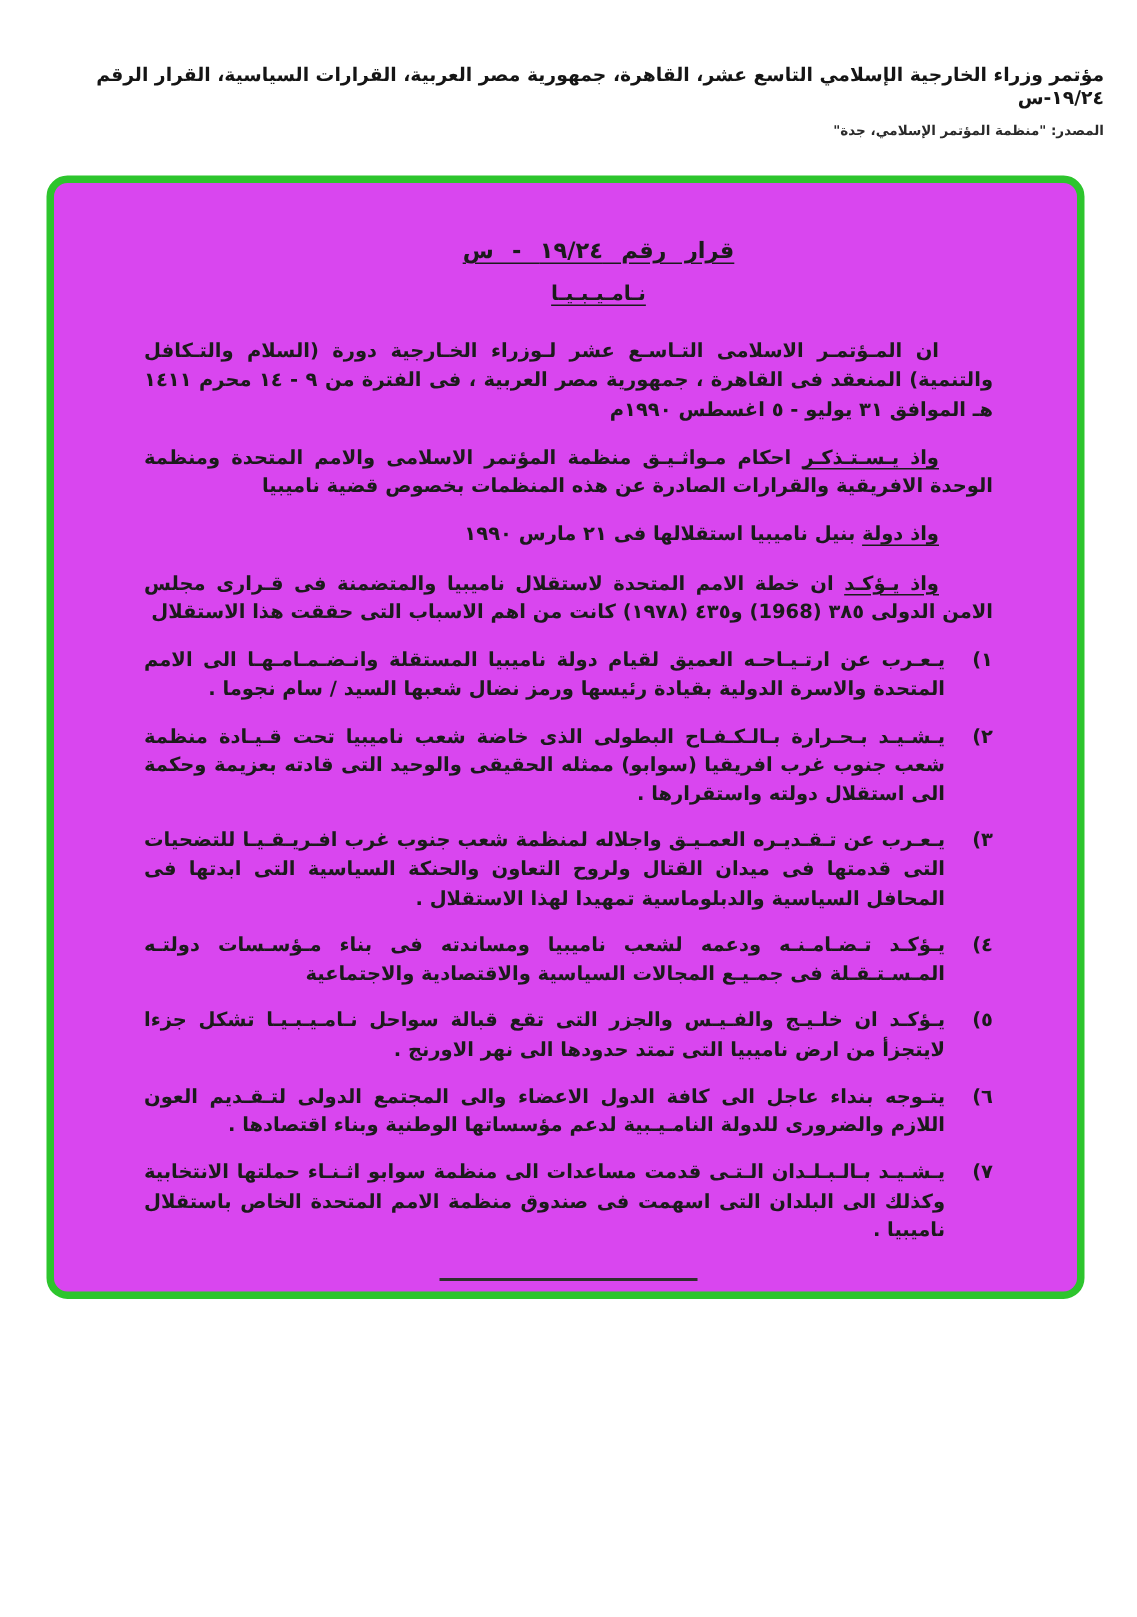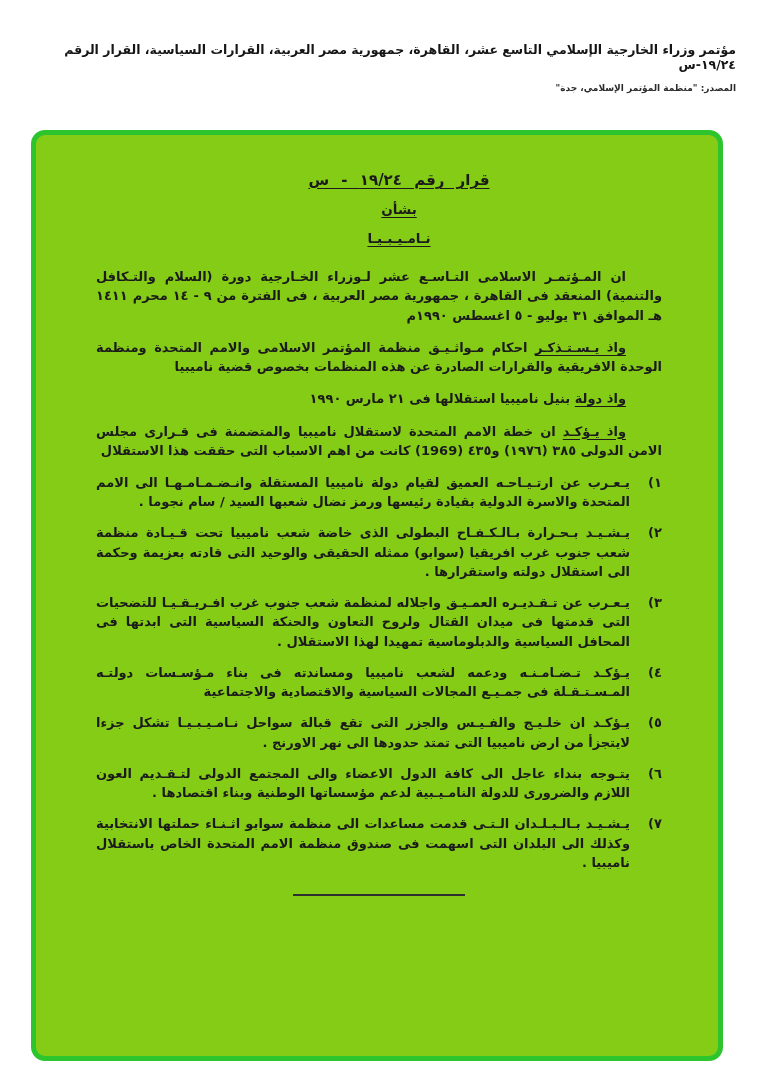--- a/index.html
+++ b/index.html
@@ -33,28 +33,28 @@
   }
   .catalog-line2 {
     font-size: 9px;
     font-weight: bold;
     margin-top: 11px;
     color: #2a2a2a;
   }
   
   .scan-frame {
     position: absolute;
-    top: 130px;
+    top: 117px;
     left: 31px;
     width: 692px;
-    height: 931px;
+    height: 749px;
     box-sizing: border-box;
     border: 5px solid #2dc52d;
     border-radius: 14px;
-    background: #84cc16;
+    background: #d946ef;
   }
   .doc {
     position: absolute;
     inset: 0;
     box-sizing: border-box;
     padding: 30px 56px 16px 60px;
     direction: rtl;
     color: #1b1b1b;
     font-weight: bold;
     font-size: 13px;
@@ -124,38 +124,37 @@
   <div class="catalog-header">
     <div class="catalog-line1">مؤتمر وزراء الخارجية الإسلامي التاسع عشر، القاهرة، جمهورية مصر العربية، القرارات السياسية، القرار الرقم ١٩/٢٤-س</div>
     <div class="catalog-line2">المصدر: "منظمة المؤتمر الإسلامي، جدة"</div>
   </div>
 
   <div class="scan-frame">
     <div class="doc">
 
       <div class="title-block">
         <div class="t1 u">قرار رقم ١٩/٢٤ - س</div>
-        <div class="t2 u">بشأن</div>
         <div class="t3 u">نـامـيـبـيـا</div>
       </div>
 
       <p class="para">
         <span class="lead"></span><span>ان المـؤتمـر الاسلامى التـاسـع عشر لـوزراء الخـارجية دورة (السلام والتـكافل والتنمية) المنعقد فى القاهرة ، جمهورية مصر العربية ، فى الفترة من ٩ - ١٤ محرم ١٤١١ هـ الموافق ٣١ يوليو - ٥ اغسطس ١٩٩٠م</span>
       </p>
 
       <p class="para">
         <span class="lead">واذ يـسـتـذكـر</span><span> احكام مـواثـيـق منظمة المؤتمر الاسلامى والامم المتحدة ومنظمة الوحدة الافريقية والقرارات الصادرة عن هذه المنظمات بخصوص قضية ناميبيا</span>
       </p>
 
       <p class="para">
         <span class="lead">واذ دولة</span><span> بنيل ناميبيا استقلالها فى ٢١ مارس ١٩٩٠</span>
       </p>
 
       <p class="para">
-        <span class="lead">واذ يـؤكـد</span><span> ان خطة الامم المتحدة لاستقلال ناميبيا والمتضمنة فى قـرارى مجلس الامن الدولى ٣٨٥ (١٩٧٦) و٤٣٥ (1969) كانت من اهم الاسباب التى حققت هذا الاستقلال</span>
+        <span class="lead">واذ يـؤكـد</span><span> ان خطة الامم المتحدة لاستقلال ناميبيا والمتضمنة فى قـرارى مجلس الامن الدولى ٣٨٥ (1968) و٤٣٥ (١٩٧٨) كانت من اهم الاسباب التى حققت هذا الاستقلال</span>
       </p>
 
       <div class="items">
 
         <div class="item">
           <span class="num">١)</span>
           <span class="itext">يـعـرب عن ارتـيـاحـه العميق لقيام دولة ناميبيا المستقلة وانـضـمـامـهـا الى الامم المتحدة والاسرة الدولية بقيادة رئيسها ورمز نضال شعبها السيد / سام نجوما .</span>
         </div>
 
         <div class="item">

